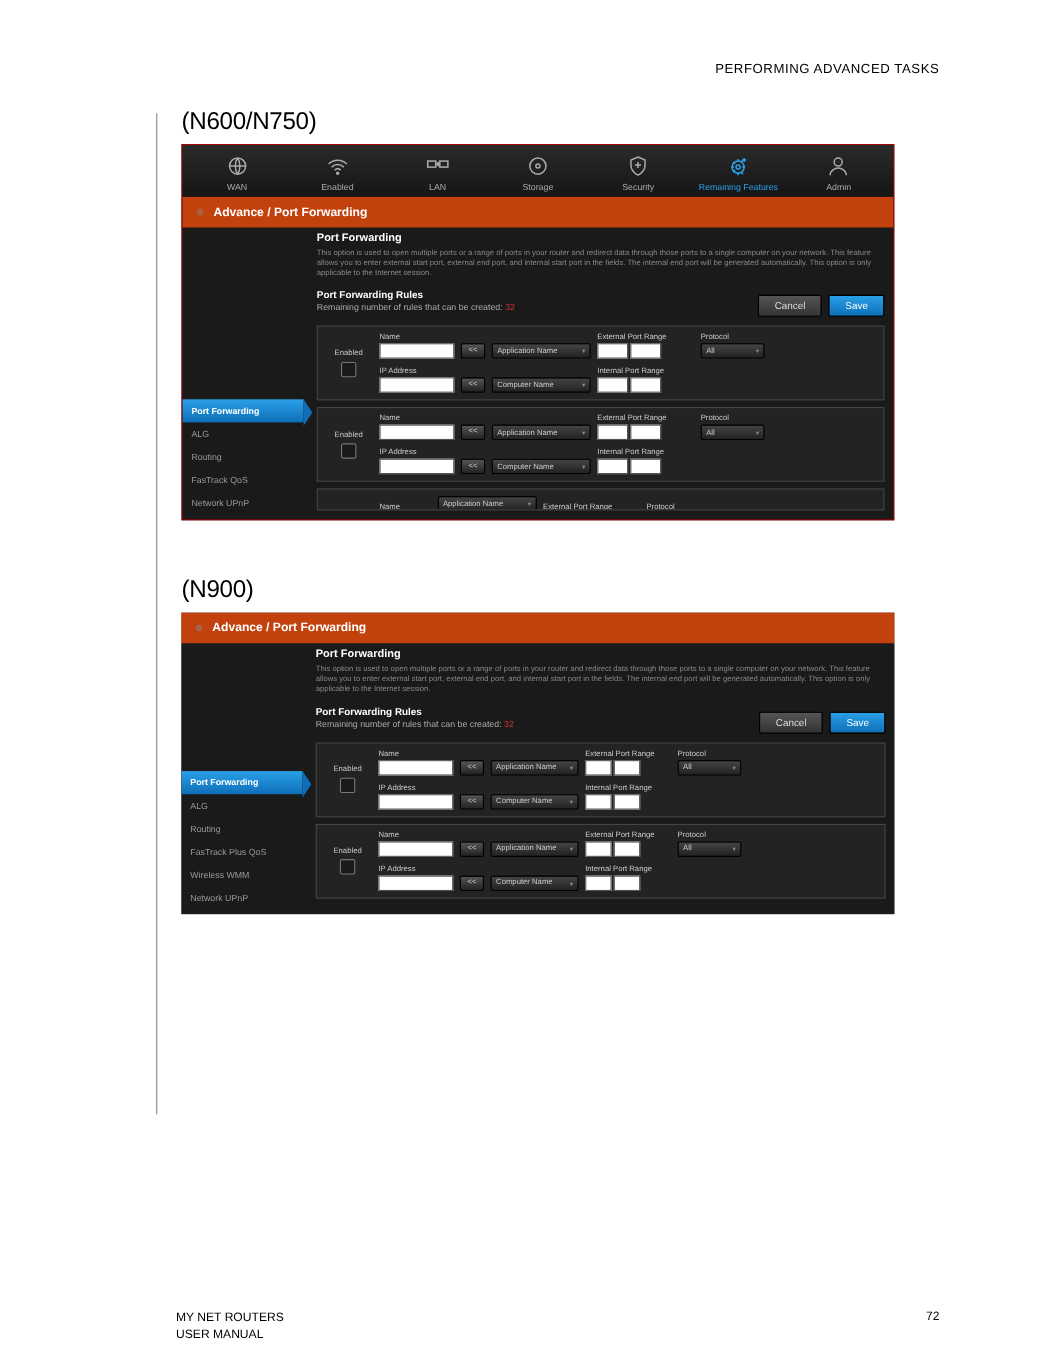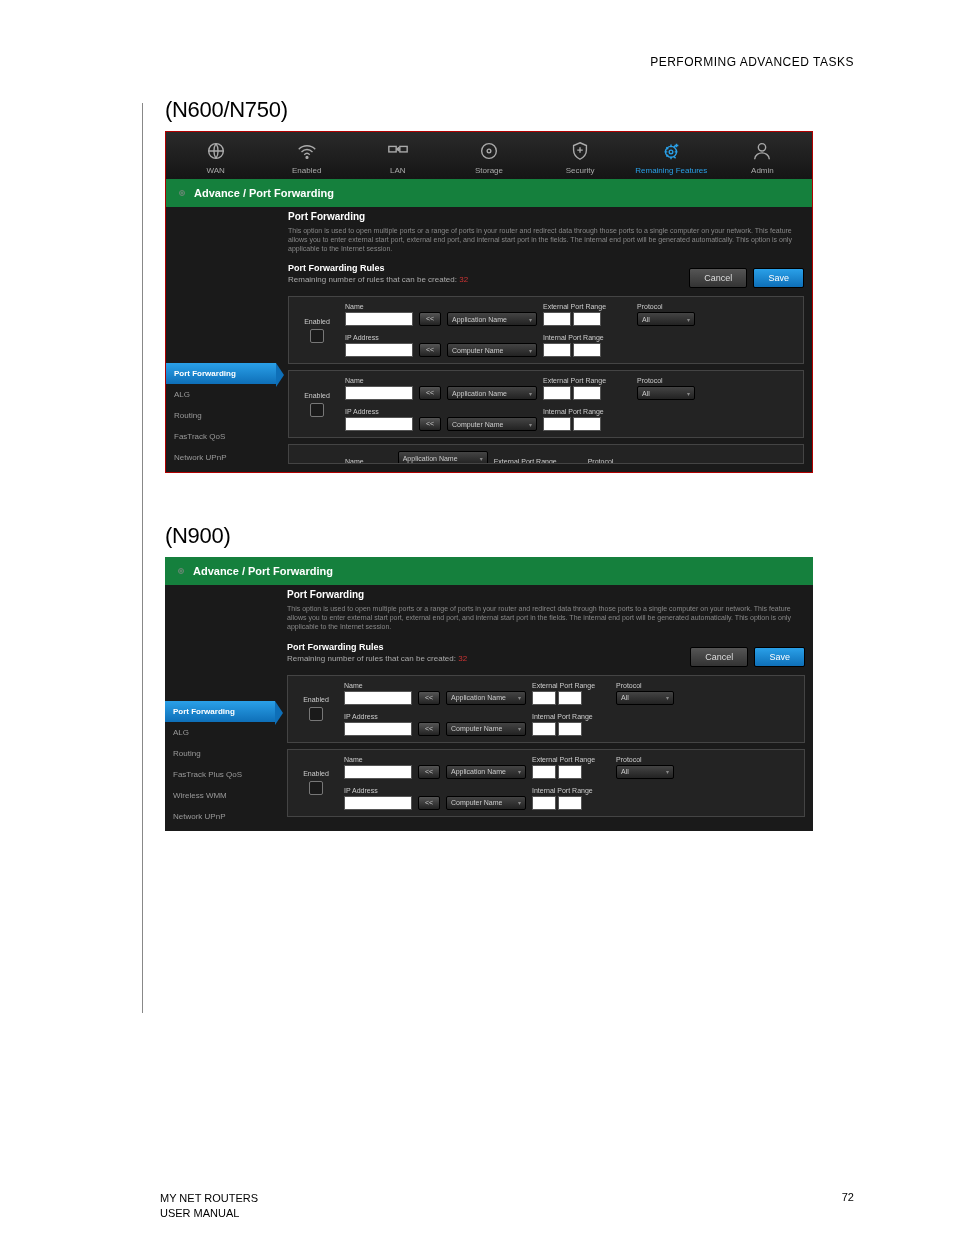--- a/index.html
+++ b/index.html
@@ -14,21 +14,21 @@
   .router.r2 { border: none; }
 
   
   .topnav { display: flex; background: linear-gradient(#2a2a2a,#151515); padding: 8px 4px 4px 4px; }
   .topnav .nav { flex: 1; text-align: center; font-size: 8px; color: #aaa; cursor: pointer; }
   .topnav .nav.active { color: #2aa0e8; }
   .topnav .icon { display:block; margin: 0 auto 4px auto; width: 28px; height: 22px; }
   .topnav .label { display:block; }
 
   
-  .crumb { background: #15803d; color: #fff; font-weight: bold; font-size: 11px; padding: 8px 10px; display:flex; align-items:center; gap:6px; }
+  .crumb { background: #c2410c; color: #fff; font-weight: bold; font-size: 11px; padding: 8px 10px; display:flex; align-items:center; gap:6px; }
   .crumb .gear { width:12px; height:12px; }
 
   
   .body2col { display:flex; background:#1a1a1a;align-items:flex-end; }
   .sidebar { width: 110px; padding: 4px 0; }
   .sidebar .item { padding: 6px 8px; font-size: 8px; color: #999; cursor:pointer; }
   .sidebar .item.active { background: linear-gradient(#2aa0e8,#0e6fb8); color:#fff; font-weight:bold; position:relative; }
   .sidebar .item.active::after { content:""; position:absolute; right:-8px; top:0; border-left:8px solid #0e6fb8; border-top:12px solid transparent; border-bottom:12px solid transparent; height:0; }
   .main { flex:1; padding: 4px 8px 8px 12px; }
   .main h3 { color:#fff; font-size:10px; font-weight:bold; margin-bottom:4px; }

